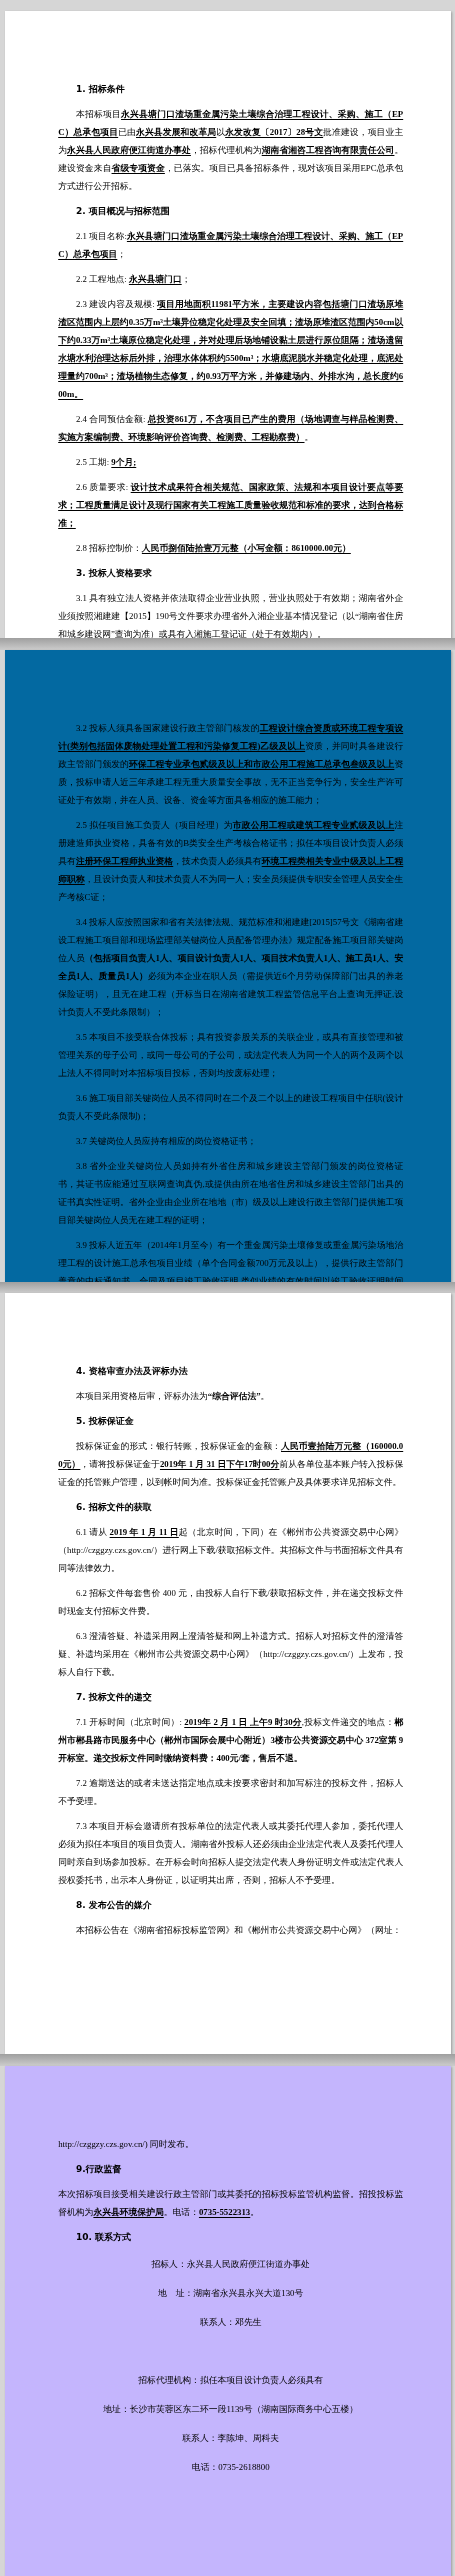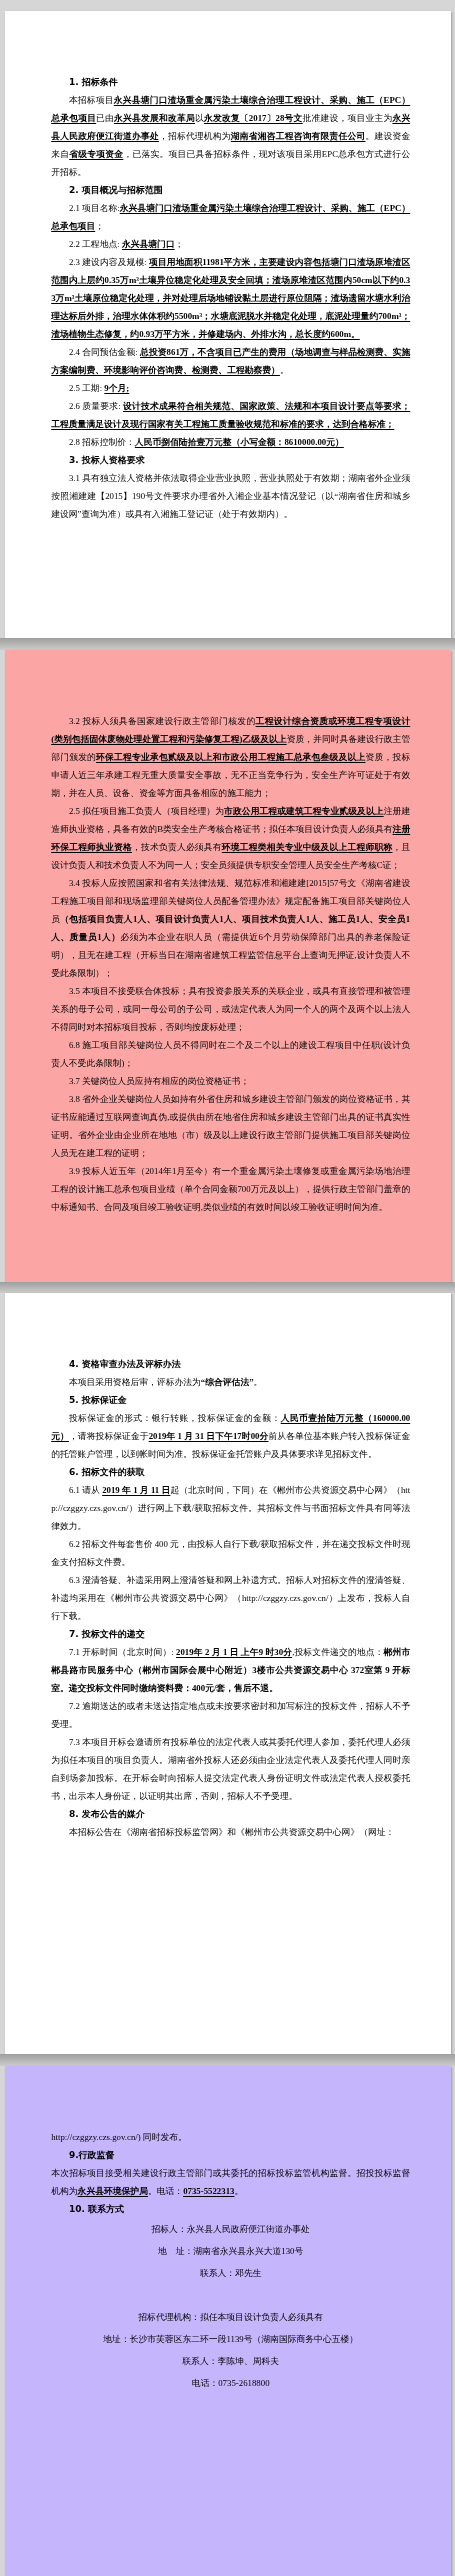--- a/index.html
+++ b/index.html
@@ -16,21 +16,21 @@
     padding:62px 41px 0 46px;
     overflow:hidden;
     box-shadow:1px 1px 2.1px rgba(0,0,0,0.28);
   }
   .page-gap{
     width:456px;height:11.5px;
     background:linear-gradient(to bottom,#9f9f9f 0%,#b3b3b3 40%,#cccccc 100%);
   }
   .blk{
     font-size:8.8px;line-height:18px;
-    text-align:justify;text-indent:17.7px;margin:0;
+    text-align:justify;text-indent:17.7px;margin:7px;
     word-break:break-all;
   }
   .h{
     font-family:"DejaVu Sans","Liberation Sans",sans-serif;
     font-weight:bold;font-size:9px;text-align:left;
   }
   .noindent{text-indent:0;}
   .line{text-indent:0;line-height:22px;text-align:center;}
   .b{font-weight:bold;}
   .u{text-decoration:underline;text-underline-offset:2.1px;}
@@ -47,26 +47,26 @@
       <div class="blk p"><span>2.2 工程地点: </span><span class="b u">永兴县塘门口</span><span>；</span></div>
       <div class="blk p"><span>2.3 建设内容及规模: </span><span class="b u">项目用地面积11981平方米，主要建设内容包括塘门口渣场原堆渣区范围内上层约0.35万m³土壤异位稳定化处理及安全回填；渣场原堆渣区范围内50cm以下约0.33万m³土壤原位稳定化处理，并对处理后场地铺设黏土层进行原位阻隔；渣场遗留水塘水利治理达标后外排，治理水体体积约5500m³；水塘底泥脱水并稳定化处理，底泥处理量约700m³；渣场植物生态修复，约0.93万平方米，并修建场内、外排水沟，总长度约600m。</span></div>
       <div class="blk p"><span>2.4 合同预估金额: </span><span class="b u">总投资861万，不含项目已产生的费用（场地调查与样品检测费、实施方案编制费、环境影响评价咨询费、检测费、工程勘察费）</span><span>。</span></div>
       <div class="blk p"><span>2.5 工期: </span><span class="b u">9个月;</span></div>
       <div class="blk p"><span>2.6 质量要求: </span><span class="b u">设计技术成果符合相关规范、国家政策、法规和本项目设计要点等要求；工程质量满足设计及现行国家有关工程施工质量验收规范和标准的要求，达到合格标准；</span></div>
       <div class="blk p"><span>2.8 招标控制价：</span><span class="b u">人民币捌佰陆拾壹万元整（小写金额：8610000.00元）</span></div>
       <div class="blk h"><span>3. 投标人资格要求</span></div>
       <div class="blk p"><span>3.1 具有独立法人资格并依法取得企业营业执照，营业执照处于有效期；湖南省外企业须按照湘建建【2015】190号文件要求办理省外入湘企业基本情况登记（以“湖南省住房和城乡建设网”查询为准）或具有入湘施工登记证（处于有效期内）。</span></div>
     </div>
     <div class="page-gap" style="background: linear-gradient(rgb(159, 159, 159), rgb(204, 204, 204));"></div>
-    <div class="page" style="height: 632px; background: #fca5a5;">
+    <div class="page" style="height: 632px; background: #0369a1;">
       <div class="blk p"><span>3.2 投标人须具备国家建设行政主管部门核发的</span><span class="b u">工程设计综合资质或环境工程专项设计(类别包括固体废物处理处置工程和污染修复工程)乙级及以上</span><span>资质，并同时具备建设行政主管部门颁发的</span><span class="b u">环保工程专业承包贰级及以上和市政公用工程施工总承包叁级及以上</span><span>资质，投标申请人近三年承建工程无重大质量安全事故，无不正当竞争行为，安全生产许可证处于有效期，并在人员、设备、资金等方面具备相应的施工能力；</span></div>
       <div class="blk p"><span>2.5 拟任项目施工负责人（项目经理）为</span><span class="b u">市政公用工程或建筑工程专业贰级及以上</span><span>注册建造师执业资格，具备有效的B类安全生产考核合格证书；拟任本项目设计负责人必须具有</span><span class="b u">注册环保工程师执业资格</span><span>，技术负责人必须具有</span><span class="b u">环境工程类相关专业中级及以上工程师职称</span><span>，且设计负责人和技术负责人不为同一人；安全员须提供专职安全管理人员安全生产考核C证；</span></div>
       <div class="blk p"><span>3.4 投标人应按照国家和省有关法律法规、规范标准和湘建建[2015]57号文《湖南省建设工程施工项目部和现场监理部关键岗位人员配备管理办法》规定配备施工项目部关键岗位人员</span><span class="b">（包括项目负责人1人、项目设计负责人1人、项目技术负责人1人、施工员1人、安全员1人、质量员1人）</span><span>必须为本企业在职人员（需提供近6个月劳动保障部门出具的养老保险证明），且无在建工程（开标当日在湖南省建筑工程监管信息平台上查询无押证,设计负责人不受此条限制）；</span></div>
       <div class="blk p"><span>3.5 本项目不接受联合体投标；具有投资参股关系的关联企业，或具有直接管理和被管理关系的母子公司，或同一母公司的子公司，或法定代表人为同一个人的两个及两个以上法人不得同时对本招标项目投标，否则均按废标处理；</span></div>
-      <div class="blk p"><span>6.8 施工项目部关键岗位人员不得同时在二个及二个以上的建设工程项目中任职(设计负责人不受此条限制)；</span></div>
+      <div class="blk p"><span>3.6 施工项目部关键岗位人员不得同时在二个及二个以上的建设工程项目中任职(设计负责人不受此条限制)；</span></div>
       <div class="blk p"><span>3.7 关键岗位人员应持有相应的岗位资格证书；</span></div>
       <div class="blk p"><span>3.8 省外企业关键岗位人员如持有外省住房和城乡建设主管部门颁发的岗位资格证书，其证书应能通过互联网查询真伪,或提供由所在地省住房和城乡建设主管部门出具的证书真实性证明。省外企业由企业所在地地（市）级及以上建设行政主管部门提供施工项目部关键岗位人员无在建工程的证明；</span></div>
       <div class="blk p"><span>3.9 投标人近五年（2014年1月至今）有一个重金属污染土壤修复或重金属污染场地治理工程的设计施工总承包项目业绩（单个合同金额700万元及以上），提供行政主管部门盖章的中标通知书、合同及项目竣工验收证明,类似业绩的有效时间以竣工验收证明时间为准。</span></div>
     </div>
     <div class="page-gap" style="background: linear-gradient(rgb(159, 159, 159), rgb(204, 204, 204));"></div>
     <div class="page" style="height: 761px; background: rgb(255, 255, 255);">
       <div class="blk h"><span>4. 资格审查办法及评标办法</span></div>
       <div class="blk p"><span>本项目采用资格后审，评标办法为</span><span class="b">“综合评估法”</span><span>。</span></div>
       <div class="blk h"><span>5. 投标保证金</span></div>
       <div class="blk p"><span>投标保证金的形式：银行转账，投标保证金的金额：</span><span class="b u">人民币壹拾陆万元整（160000.00元）</span><span>，请将投标保证金于</span><span class="b u">2019年 1 月 31 日下午17时00分</span><span>前从各单位基本账户转入投标保证金的托管账户管理，以到帐时间为准。投标保证金托管账户及具体要求详见招标文件。</span></div>

